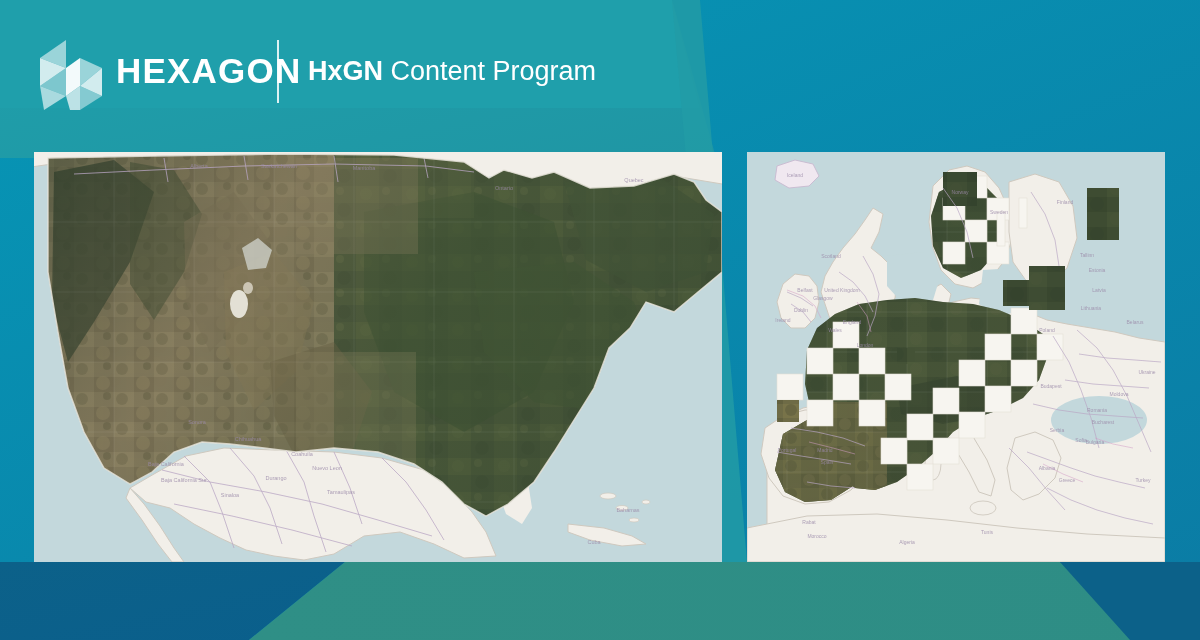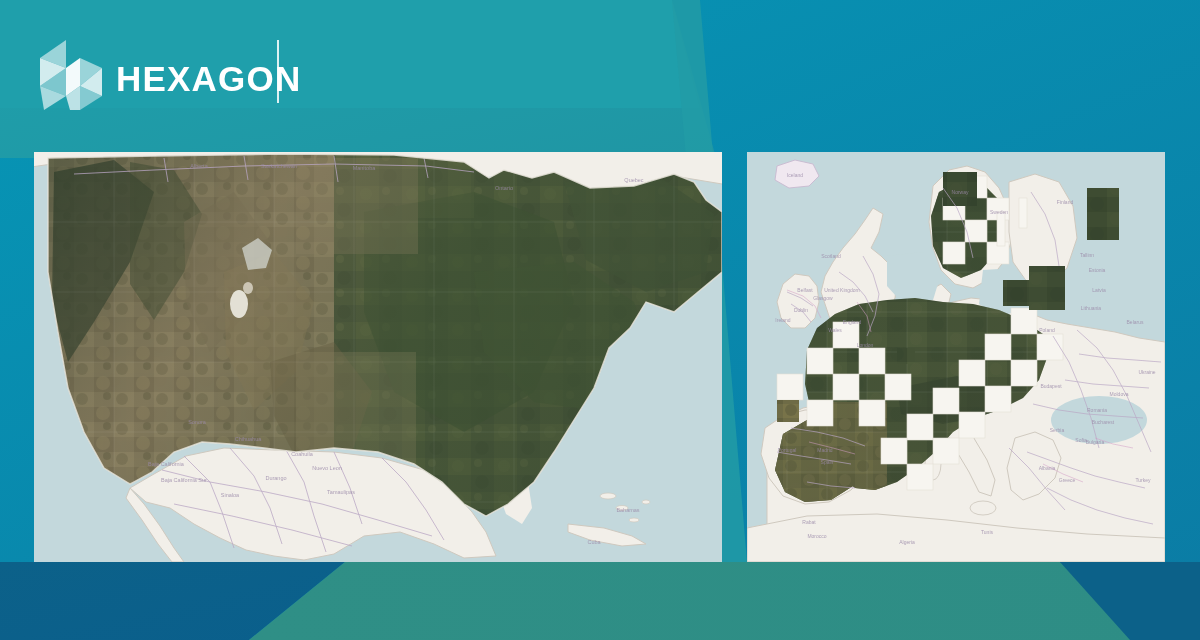--- a/index.html
+++ b/index.html
@@ -19,21 +19,20 @@
     display:flex;align-items:center;
   }
   .logo-wrap{
     position:absolute;left:36px;top:36px;width:70px;height:78px;
   }
   .brand-word{
     position:absolute;left:116px;top:48px;
     color:#ffffff;font-size:35px;font-weight:bold;
     letter-spacing:1.2px;line-height:46px;
     white-space:nowrap;
-    margin-top:8px;
   }
   .divider{
     position:absolute;left:277px;top:40px;width:2px;height:63px;
     background:#ffffff;opacity:.85;
   }
   .tagline{
     position:absolute;left:308px;top:53px;
     color:#ffffff;font-size:27px;line-height:36px;white-space:nowrap;
   }
   .tagline .bold{font-weight:bold;}
@@ -101,20 +100,23 @@
         <polygon points="66,32 44,50 66,60" fill="#ffffff" opacity=".80"></polygon>
         <polygon points="44,50 66,60 44,74" fill="#ffffff" opacity=".45"></polygon>
         <polygon points="30,60 44,50 44,74 34,74" fill="#ffffff" opacity=".70"></polygon>
       </svg>
     </div>
 
     <div class="brand-word">HEXAGON</div>
 
     <div class="divider"></div>
 
+    <div class="tagline">
+      <span class="bold">HxGN</span><span> Content Program</span>
+    </div>
   </div>
 
   <div class="map-panel" id="map-us">
     <svg viewBox="0 0 688 410" preserveAspectRatio="none">
       <defs>
 
         <pattern id="imgTexUS" width="46" height="34" patternUnits="userSpaceOnUse">
           <rect width="46" height="34" fill="#4c5b3c"></rect>
           <rect x="0" y="0" width="23" height="17" fill="#55633f"></rect>
           <rect x="23" y="17" width="23" height="17" fill="#46553a"></rect>

